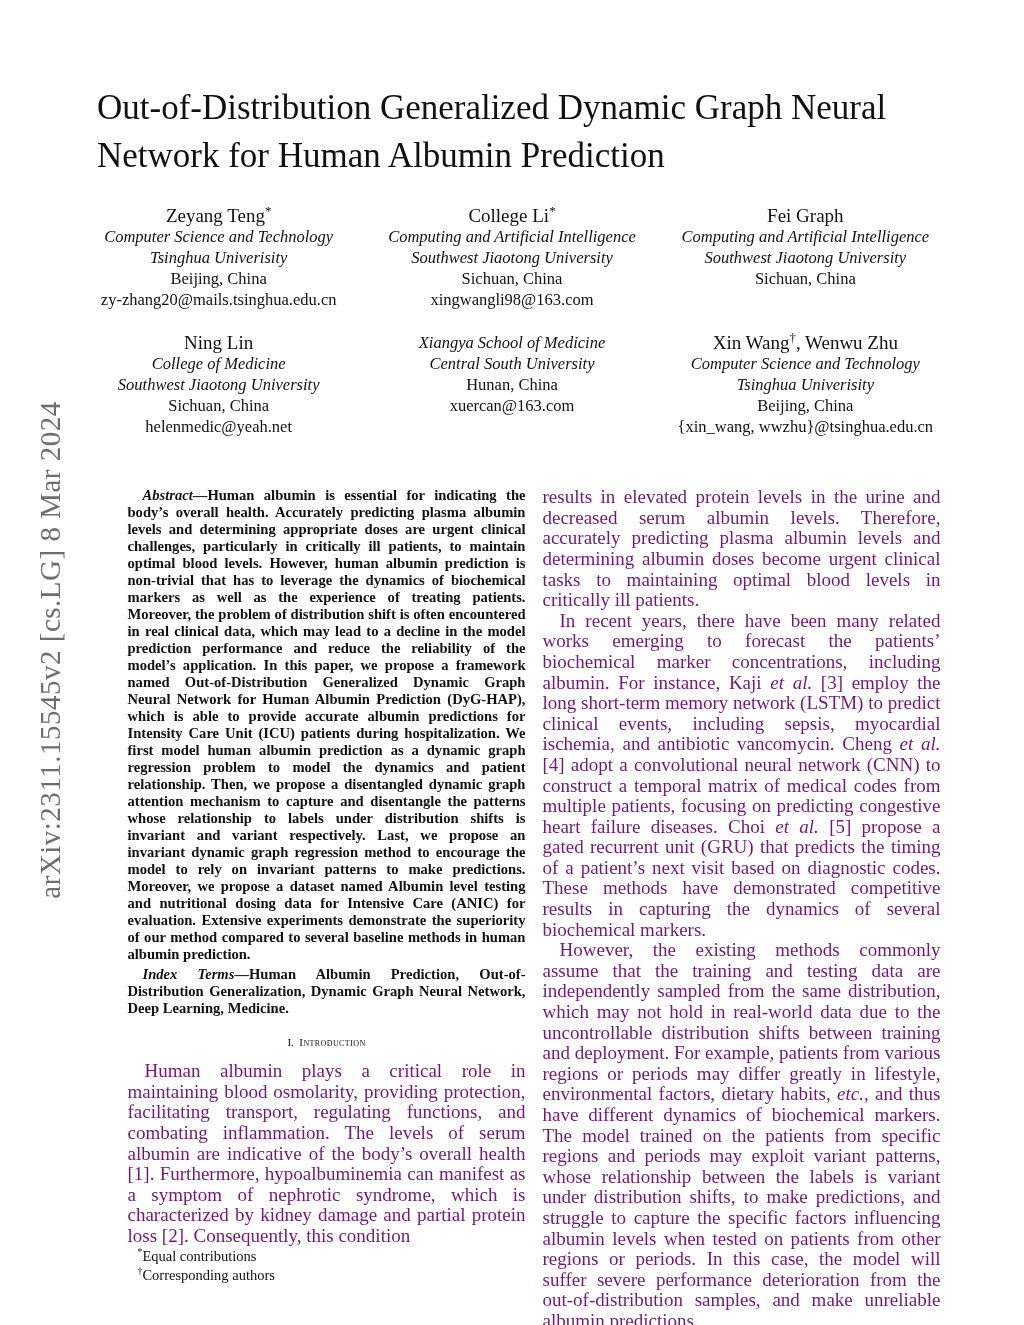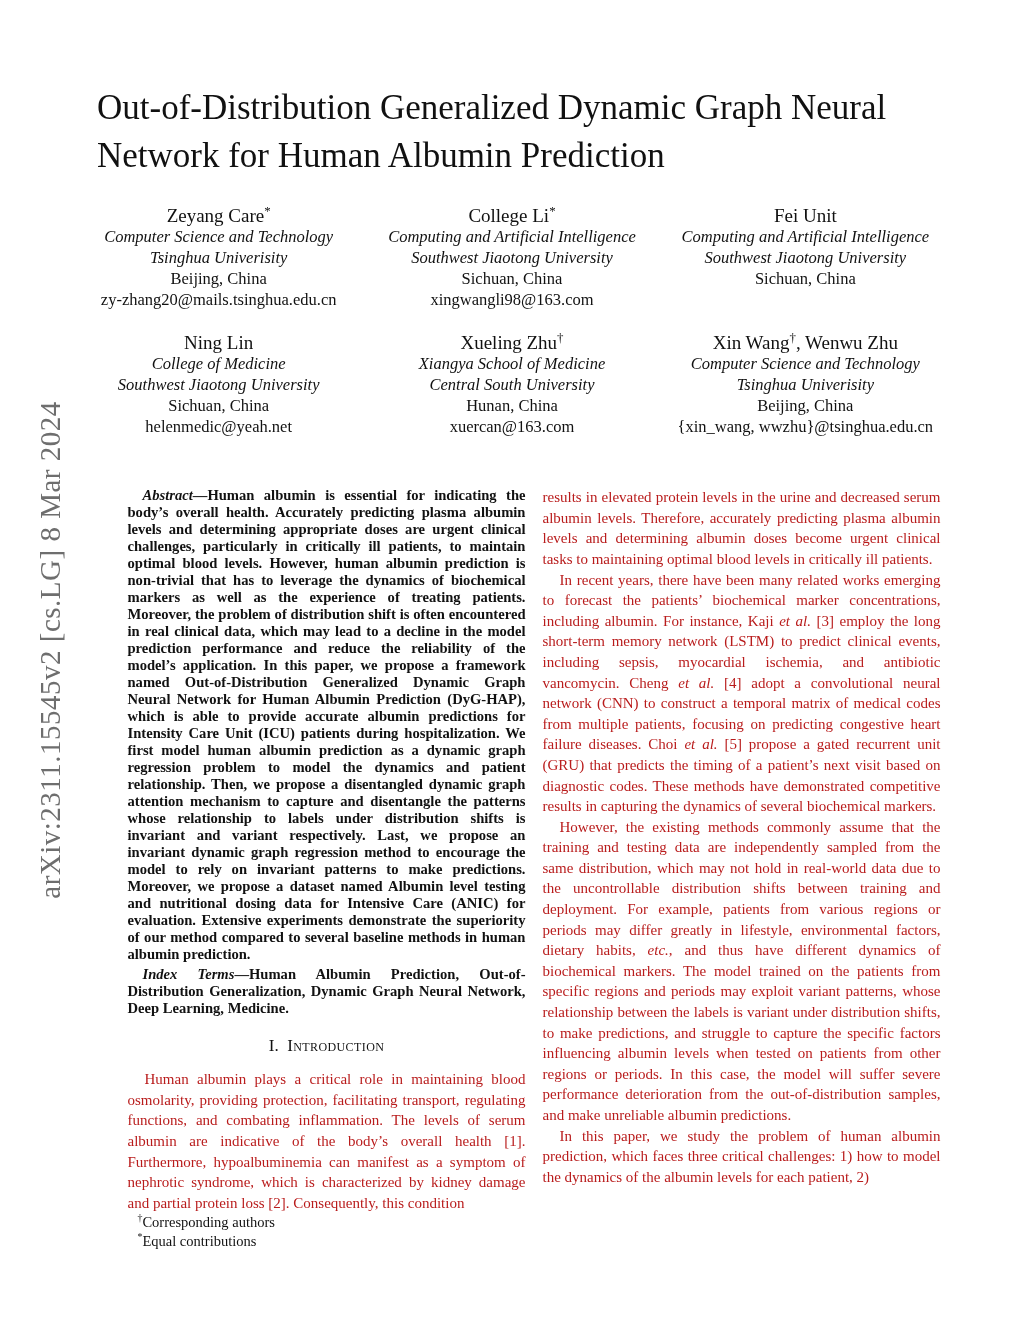--- a/index.html
+++ b/index.html
@@ -34,71 +34,70 @@
   
   .columns { width:857px; margin:50px auto 0; display:flex; gap:17px; }
   .col { width:420px; }
   .col-left { display:flex; flex-direction:column; height:722px;margin-left:44px; }
   p { margin:0; text-align:justify; }
   .abstract-paragraph, .index-terms-paragraph {
     font-weight:bold; font-size:14.6px; line-height:17px; text-indent:15px; color:#111;
   }
   .index-terms-paragraph { margin-top:3px; }
   .section-heading {
-    text-align:center; font-size:17px; font-weight:400;
+    text-align:center; font-size:11px; font-weight:400;
     margin:19px 0 13px; color:#111;
   }
   .smallcaps { font-variant:small-caps; letter-spacing:0.4px; }
-  .body-p { font-size:15px; line-height:20.6px; color:#b91c1c; }
+  .body-p { font-size:19px; line-height:20.6px; color:#701a75; }
   .indent { text-indent:17px; }
   .body-p + .body-p { margin-top:0; }
   .footnotes { margin-top:auto; font-size:14.5px; line-height:19px; padding-left:10px; color:#111; }
 </style>
 </head>
 <body>
 
 <div class="page">
 
   <div class="arxiv-watermark">arXiv:2311.15545v2  [cs.LG]  8 Mar 2024</div>
 
   <h1 class="paper-title">Out-of-Distribution Generalized Dynamic Graph Neural Network for Human Albumin Prediction</h1>
 
   <div class="authors">
     <div class="authors-row">
       <div class="author">
-        <div class="author-name"><span>Zeyang Care</span><sup class="mark">*</sup><span></span></div>
+        <div class="author-name"><span>Zeyang Teng</span><sup class="mark">*</sup><span></span></div>
         <div class="aff">Computer Science and Technology</div>
         <div class="aff">Tsinghua Univerisity</div>
         <div>Beijing, China</div>
         <div>zy-zhang20@mails.tsinghua.edu.cn</div>
       </div>
       <div class="author">
         <div class="author-name"><span>College Li</span><sup class="mark">*</sup><span></span></div>
         <div class="aff">Computing and Artificial Intelligence</div>
         <div class="aff">Southwest Jiaotong University</div>
         <div>Sichuan, China</div>
         <div>xingwangli98@163.com</div>
       </div>
       <div class="author">
-        <div class="author-name"><span>Fei Unit</span><sup class="mark"></sup><span></span></div>
+        <div class="author-name"><span>Fei Graph</span><sup class="mark"></sup><span></span></div>
         <div class="aff">Computing and Artificial Intelligence</div>
         <div class="aff">Southwest Jiaotong University</div>
         <div>Sichuan, China</div>
       </div>
     </div>
     <div class="authors-row second">
       <div class="author">
         <div class="author-name"><span>Ning Lin</span><sup class="mark"></sup><span></span></div>
         <div class="aff">College of Medicine</div>
         <div class="aff">Southwest Jiaotong University</div>
         <div>Sichuan, China</div>
         <div>helenmedic@yeah.net</div>
       </div>
       <div class="author">
-        <div class="author-name"><span>Xueling Zhu</span><sup class="mark">†</sup><span></span></div>
         <div class="aff">Xiangya School of Medicine</div>
         <div class="aff">Central South University</div>
         <div>Hunan, China</div>
         <div>xuercan@163.com</div>
       </div>
       <div class="author">
         <div class="author-name"><span>Xin Wang</span><sup class="mark">†</sup><span>, Wenwu Zhu</span></div>
         <div class="aff">Computer Science and Technology</div>
         <div class="aff">Tsinghua Univerisity</div>
         <div>Beijing, China</div>
@@ -107,22 +106,22 @@
     </div>
   </div>
 
   <div class="columns">
     <div class="col col-left">
       <p class="abstract-paragraph"><i>Abstract</i>—Human albumin is essential for indicating the body’s overall health. Accurately predicting plasma albumin levels and determining appropriate doses are urgent clinical challenges, particularly in critically ill patients, to maintain optimal blood levels. However, human albumin prediction is non-trivial that has to leverage the dynamics of biochemical markers as well as the experience of treating patients. Moreover, the problem of distribution shift is often encountered in real clinical data, which may lead to a decline in the model prediction performance and reduce the reliability of the model’s application. In this paper, we propose a framework named Out-of-Distribution Generalized Dynamic Graph Neural Network for Human Albumin Prediction (DyG-HAP), which is able to provide accurate albumin predictions for Intensity Care Unit (ICU) patients during hospitalization. We first model human albumin prediction as a dynamic graph regression problem to model the dynamics and patient relationship. Then, we propose a disentangled dynamic graph attention mechanism to capture and disentangle the patterns whose relationship to labels under distribution shifts is invariant and variant respectively. Last, we propose an invariant dynamic graph regression method to encourage the model to rely on invariant patterns to make predictions. Moreover, we propose a dataset named Albumin level testing and nutritional dosing data for Intensive Care (ANIC) for evaluation. Extensive experiments demonstrate the superiority of our method compared to several baseline methods in human albumin prediction.</p>
       <p class="index-terms-paragraph"><i>Index Terms</i>—Human Albumin Prediction, Out-of-Distribution Generalization, Dynamic Graph Neural Network, Deep Learning, Medicine.</p>
       <h2 class="section-heading"><span>I.</span>&nbsp;&nbsp;<span class="smallcaps">Introduction</span></h2>
       <p class="body-p indent">Human albumin plays a critical role in maintaining blood osmolarity, providing protection, facilitating transport, regulating functions, and combating inflammation. The levels of serum albumin are indicative of the body’s overall health [1]. Furthermore, hypoalbuminemia can manifest as a symptom of nephrotic syndrome, which is characterized by kidney damage and partial protein loss [2]. Consequently, this condition</p>
       <div class="footnotes">
+        <div><sup class="mark">*</sup><span>Equal contributions</span></div>
         <div><sup class="mark">†</sup><span>Corresponding authors</span></div>
-        <div><sup class="mark">*</sup><span>Equal contributions</span></div>
       </div>
     </div>
     <div class="col col-right">
       <p class="body-p">results in elevated protein levels in the urine and decreased serum albumin levels. Therefore, accurately predicting plasma albumin levels and determining albumin doses become urgent clinical tasks to maintaining optimal blood levels in critically ill patients.</p>
       <p class="body-p indent">In recent years, there have been many related works emerging to forecast the patients’ biochemical marker concentrations, including albumin. For instance, Kaji <i>et al.</i> [3] employ the long short-term memory network (LSTM) to predict clinical events, including sepsis, myocardial ischemia, and antibiotic vancomycin. Cheng <i>et al.</i> [4] adopt a convolutional neural network (CNN) to construct a temporal matrix of medical codes from multiple patients, focusing on predicting congestive heart failure diseases. Choi <i>et al.</i> [5] propose a gated recurrent unit (GRU) that predicts the timing of a patient’s next visit based on diagnostic codes. These methods have demonstrated competitive results in capturing the dynamics of several biochemical markers.</p>
       <p class="body-p indent">However, the existing methods commonly assume that the training and testing data are independently sampled from the same distribution, which may not hold in real-world data due to the uncontrollable distribution shifts between training and deployment. For example, patients from various regions or periods may differ greatly in lifestyle, environmental factors, dietary habits, <i>etc.</i>, and thus have different dynamics of biochemical markers. The model trained on the patients from specific regions and periods may exploit variant patterns, whose relationship between the labels is variant under distribution shifts, to make predictions, and struggle to capture the specific factors influencing albumin levels when tested on patients from other regions or periods. In this case, the model will suffer severe performance deterioration from the out-of-distribution samples, and make unreliable albumin predictions.</p>
       <p class="body-p indent">In this paper, we study the problem of human albumin prediction, which faces three critical challenges: 1) how to model the dynamics of the albumin levels for each patient, 2)</p>
     </div>
   </div>
 

